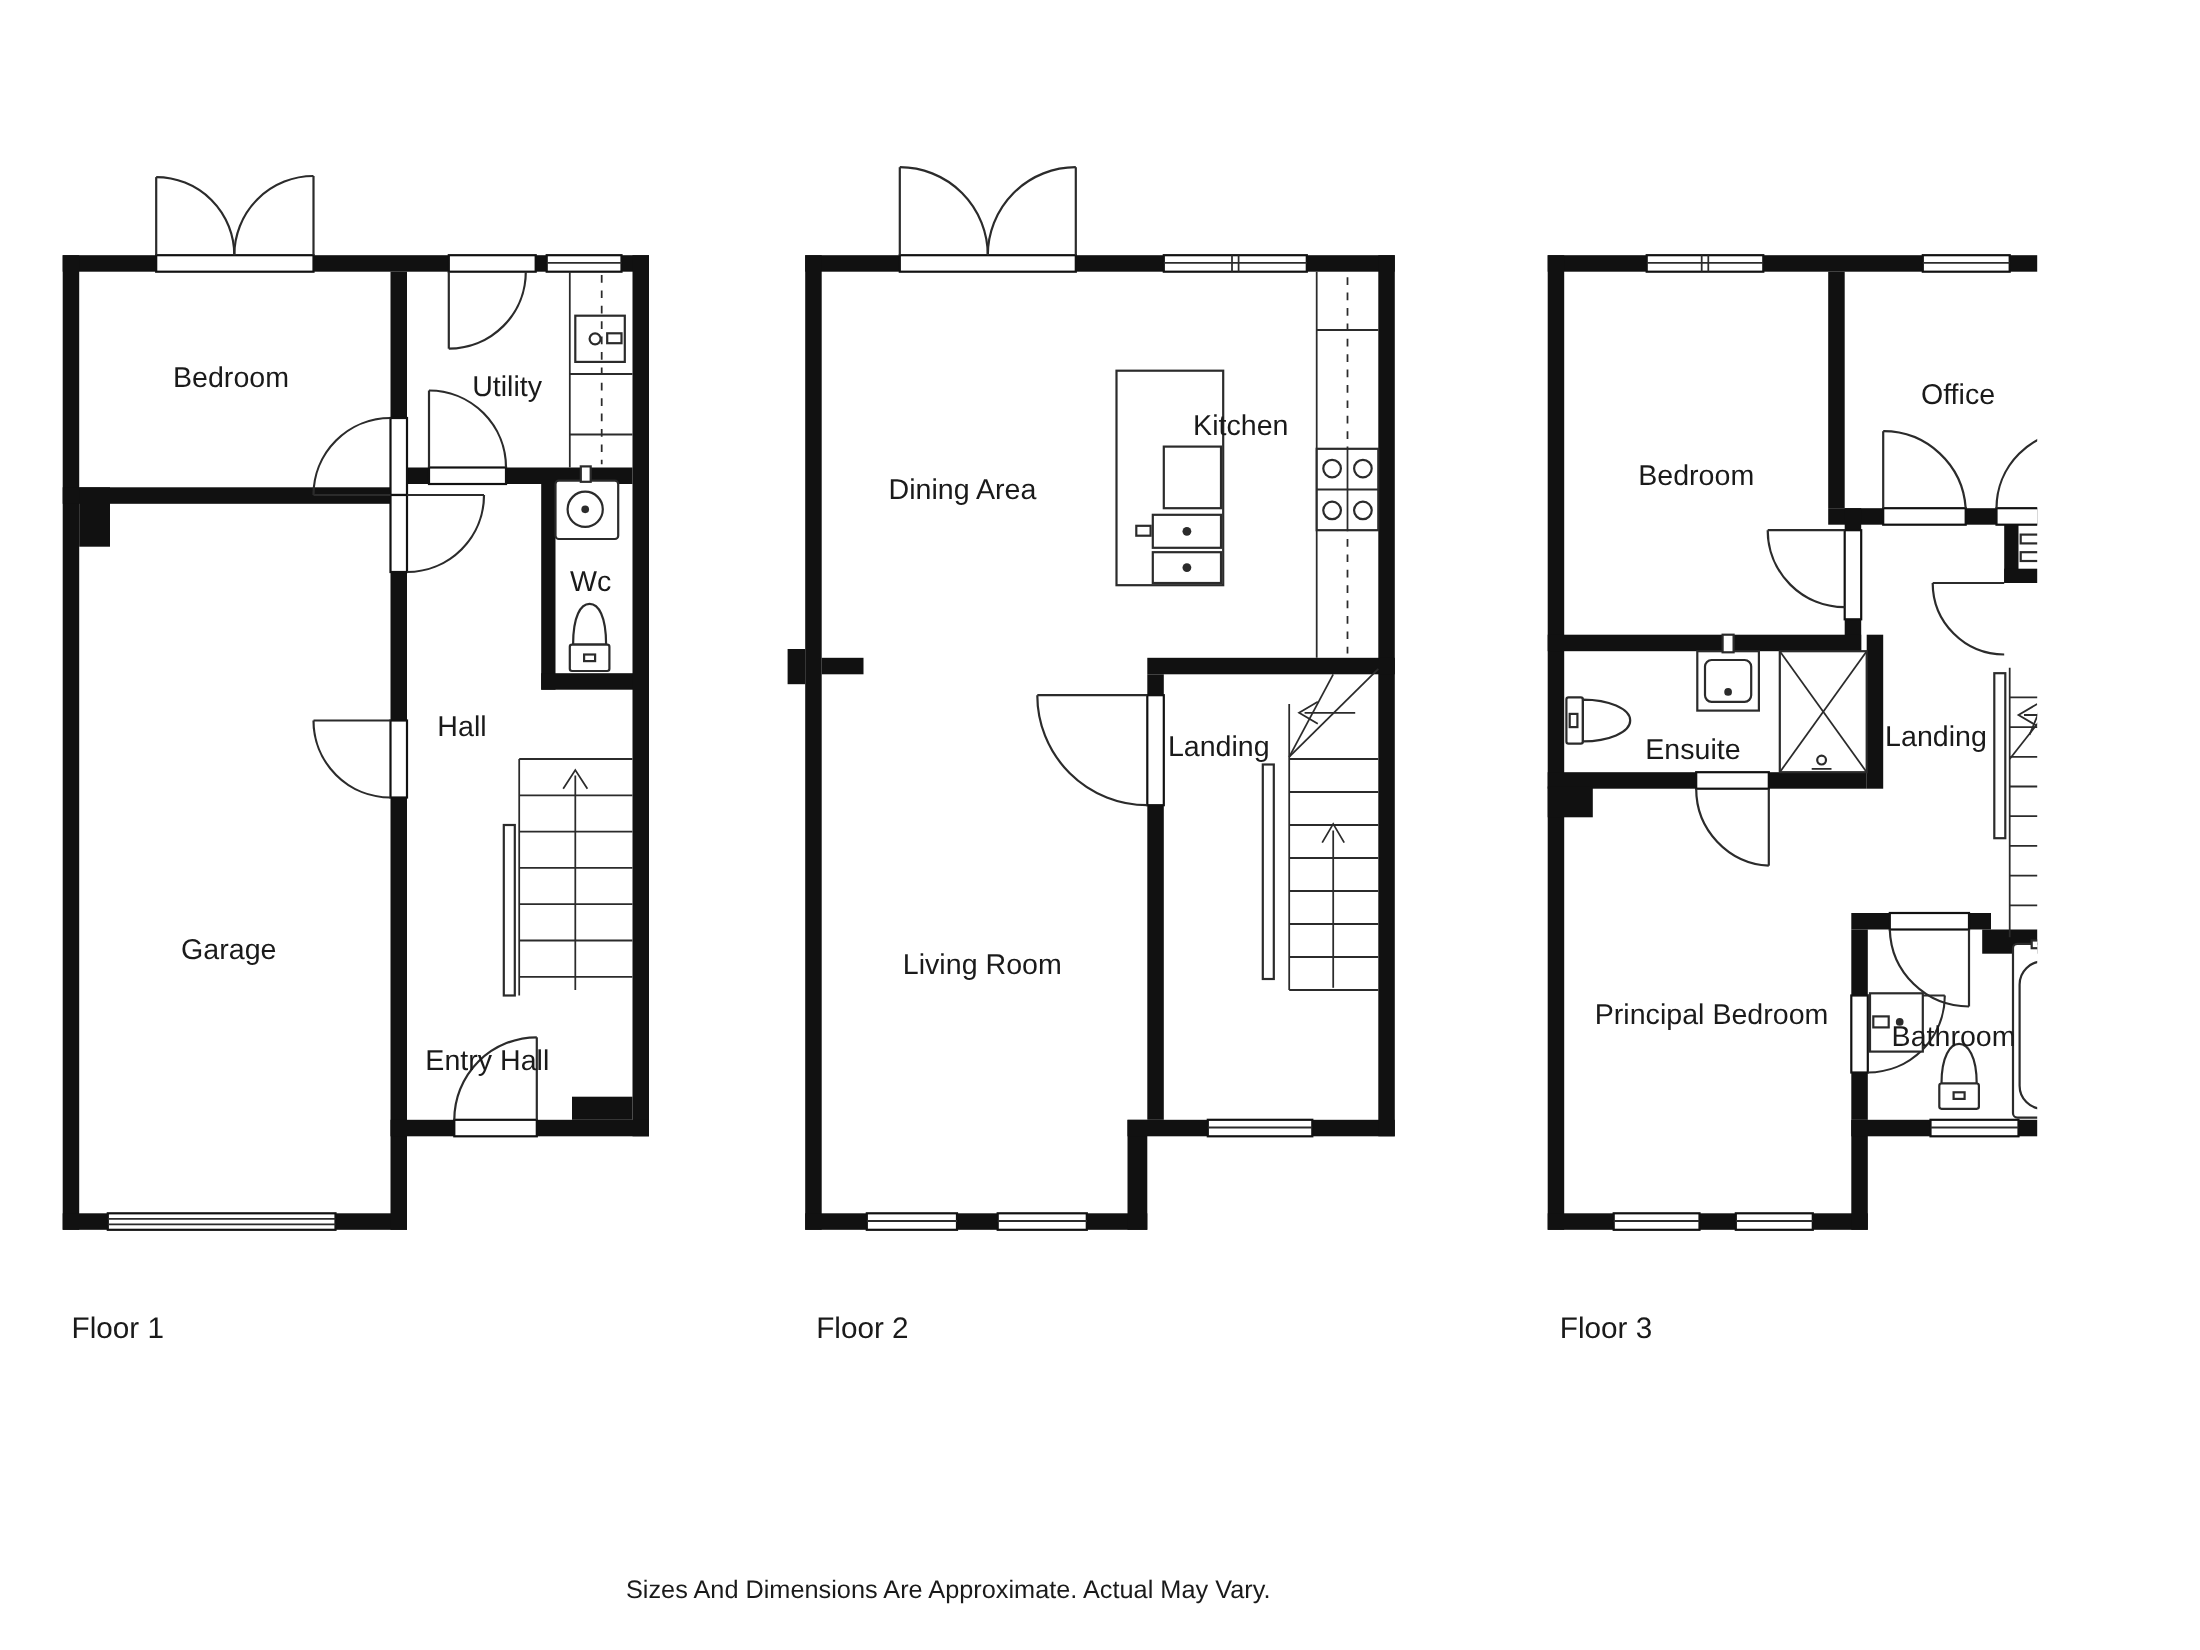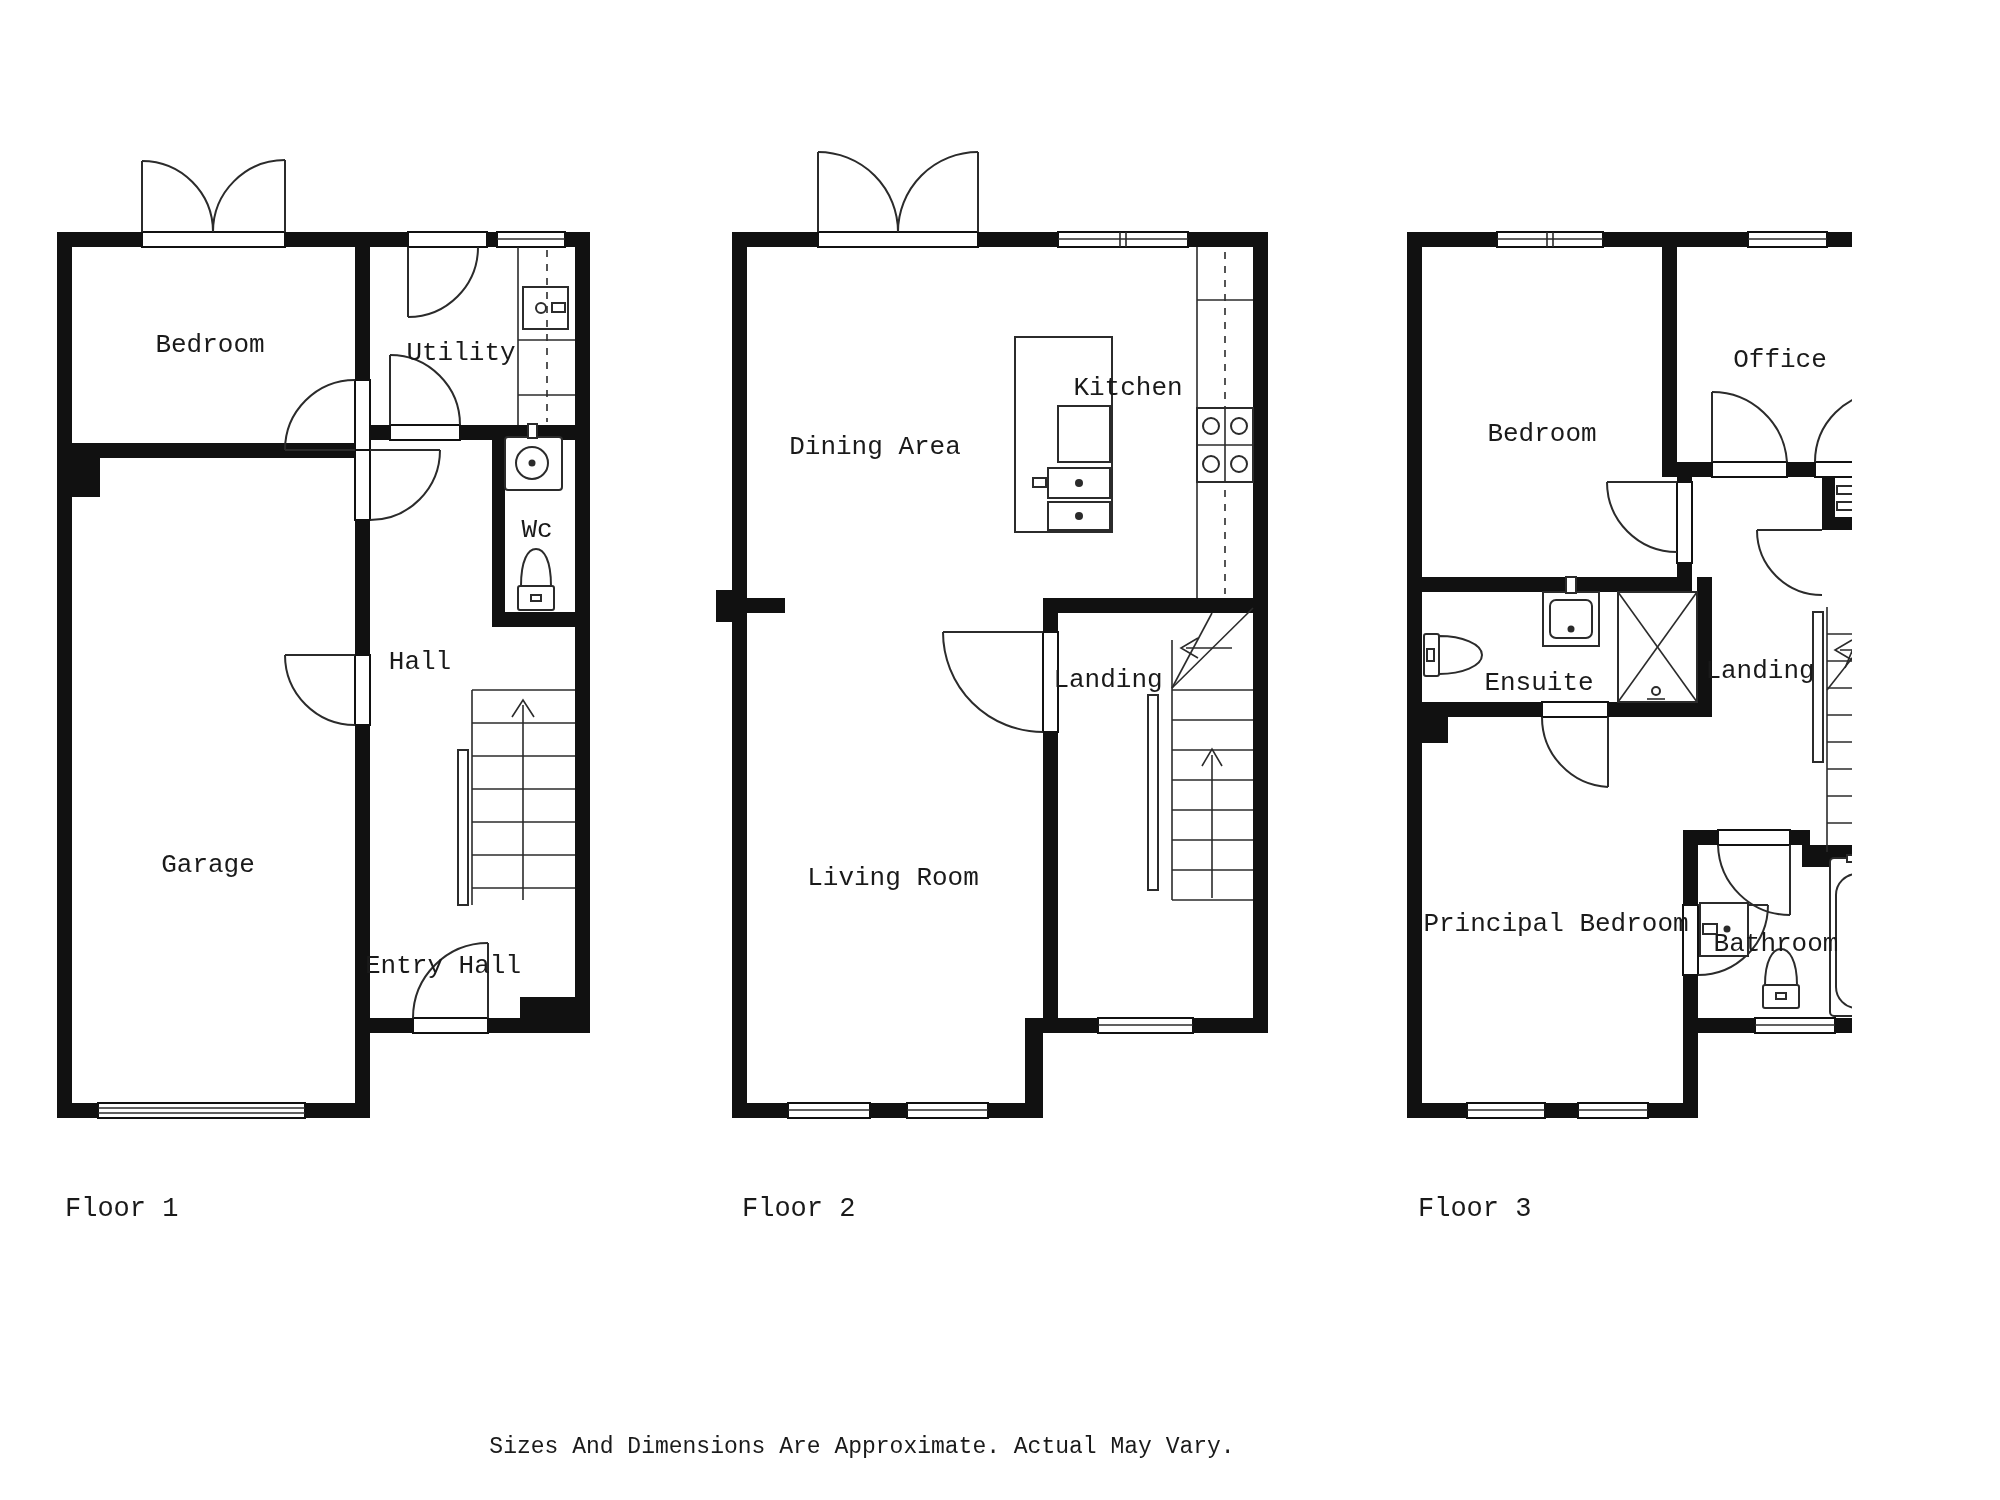--- a/index.html
+++ b/index.html
@@ -1,19 +1,19 @@
 <!DOCTYPE html>
 <html style="--wall: #111111; --line: #2b2b2b; --text: #1a1a1a; --bg: #ffffff;"><head>
 <meta charset="utf-8">
 <style>
   :root{ --wall:#111111; --line:#2b2b2b; --text:#1a1a1a; --bg:#ffffff; }
   *{margin:0;padding:0;box-sizing:border-box;}
   html,body{background:var(--bg);}
   .canvas{position:relative;width:1852px;height:1500px;background:var(--bg);overflow:hidden;
-          font-family:Liberation Mono, monospace;}
+          font-family:Liberation Sans, sans-serif;}
   svg{position:absolute;left:0;top:0;}
   .wall{fill:var(--wall);stroke:none;}
   .sill{fill:var(--bg);stroke:var(--wall);stroke-width:2;}
   .win{fill:var(--bg);stroke:var(--wall);stroke-width:2;}
   .thin{stroke:var(--line);stroke-width:1.6;fill:none;}
   .arc{stroke:var(--line);stroke-width:2;fill:none;}
   .fix{stroke:var(--line);stroke-width:2;fill:var(--bg);}
   .fixf{fill:var(--line);stroke:none;}
   .dash{stroke:var(--line);stroke-width:1.6;fill:none;stroke-dasharray:7 7;}
   text{fill:var(--text);}

